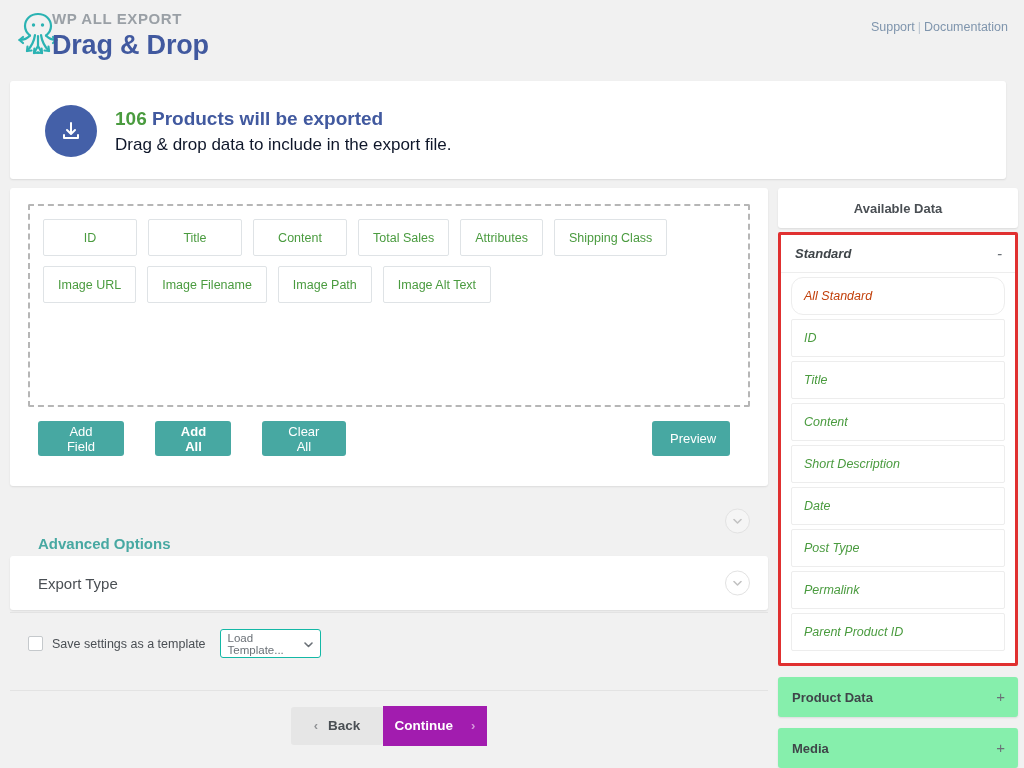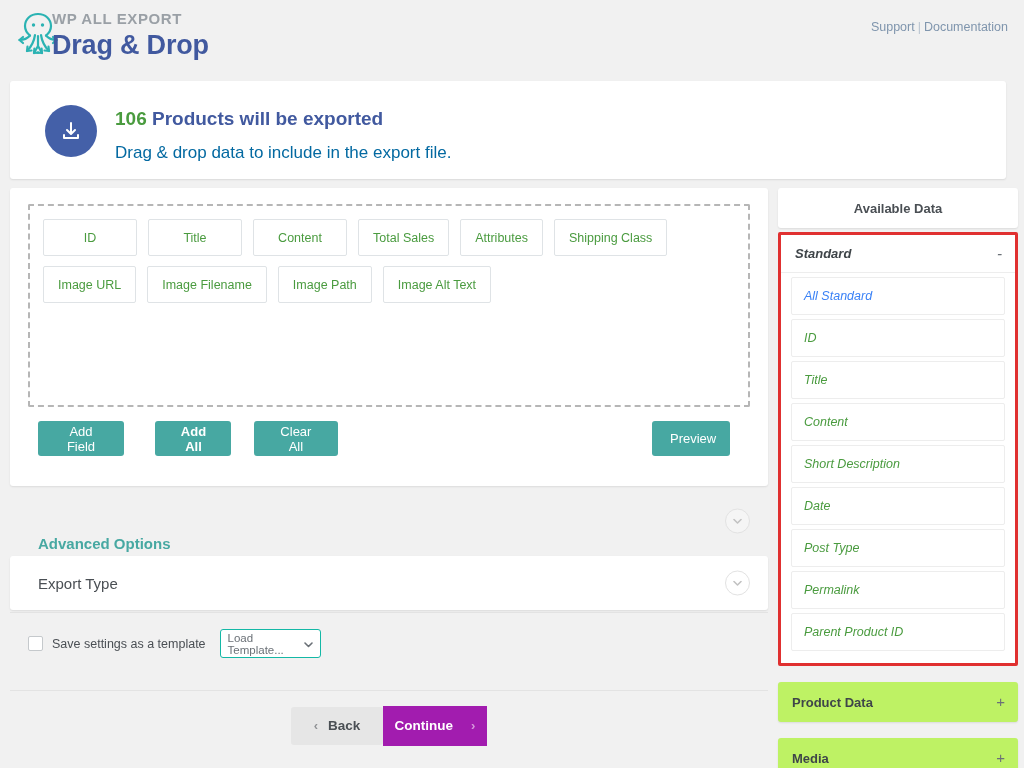--- a/index.html
+++ b/index.html
@@ -37,21 +37,21 @@
     box-shadow: 0 1px 2px rgba(0,0,0,.10);
   }
   .notice-icon {
     position: absolute; left: 45px; top: 105px;
     width: 52px; height: 52px; border-radius: 50%;
     background: #4460a8; display: flex; align-items: center; justify-content: center;
   }
   .notice-text { position: absolute; left: 115px; top: 106px; }
   .notice-line1 { font-size: 19px; line-height: 25px; color: #41599f; font-weight: 600; }
   .notice-line1 .count { color: #4a9b3f; font-weight: 700; }
-  .notice-line2 { font-size: 17px; line-height: 24px; color: #0369a1; margin-top: 10px; }
+  .notice-line2 { font-size: 17px; line-height: 24px; color: #0f172a; margin-top: 2px; }
 
   
   .main-col { position: absolute; left: 10px; top: 188px; width: 758px; }
   .card {
     background: #fff; border-radius: 3px;
     box-shadow: 0 1px 2px rgba(0,0,0,.09);
   }
 
   .dnd-card { position: relative; width: 758px; height: 298px; }
   .dropzone {
@@ -69,21 +69,21 @@
   .chip.w-id { min-width: 94px; }
 
   .btn-row { position: absolute; left: 28px; top: 233px; right: 18px; height: 35px; }
   .btn {
     background: #47a8a2; color: #fff; border: none; border-radius: 3px;
     font-size: 13px; height: 35px; padding: 0 18px; cursor: pointer;
     font-family: "Liberation Sans", sans-serif;
   }
   .btn-add-field { width: 86px; }
   .btn-add-all { width: 76px; margin-left: 27px; font-weight: bold; }
-  .btn-clear-all { width: 84px; margin-left: 18px; }
+  .btn-clear-all { width: 84px; margin-left: 26px; }
   .btn-preview { position: absolute; right: 20px; top: 0; width: 78px; }
 
   .accordion {
     position: relative; width: 758px; height: 54px; margin-top: 8px;
     display: flex; align-items: center;
   }
   .accordion.muted { background: #f1f1f1; box-shadow: none; border-radius: 0; }
   .accordion-title { margin-left: 28px; font-size: 15px; }
   .accordion-title.teal { color: #47a8a2; font-weight: bold; margin-top: 44px; }
   .accordion-title.dark { color: #4a4f54; }
@@ -151,23 +151,23 @@
     border-bottom: 1px solid #ededed;
   }
   .sb-section-title { font-size: 13px; font-weight: bold; color: #3f4549; }
   .sb-sign { font-size: 15px; color: #6b7177; line-height: 10px; }
   .sb-items { padding: 4px 10px 8px 10px; background: #fff; }
   .sb-item {
     height: 38px; border: 1px solid #ededed; border-radius: 2px; background: #fff;
     display: flex; align-items: center; padding-left: 12px;
     font-size: 12.5px; color: #4a9b3f; margin-bottom: 4px; cursor: move;
   }
-  .sb-item.all { color: #3b82f6; }
+  .sb-item.all { color: #c2410c; border-radius: 12px; }
   .sb-collapsed {
-    margin-top: 16px; height: 40px; background: #bef264; border-radius: 3px;
+    margin-top: 11px; height: 40px; background: #86efac; border-radius: 3px;
     box-shadow: 0 1px 2px rgba(0,0,0,.09);
     display: flex; align-items: center; justify-content: space-between;
     padding: 0 13px 0 14px;
   }
 </style>
 </head>
 <body>
 
 <div class="page">
 

